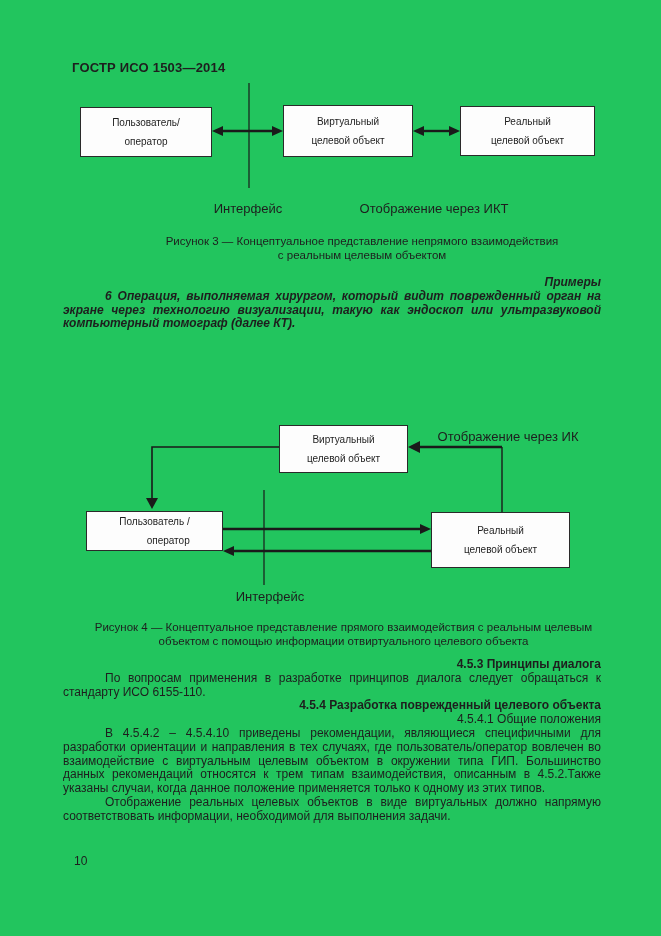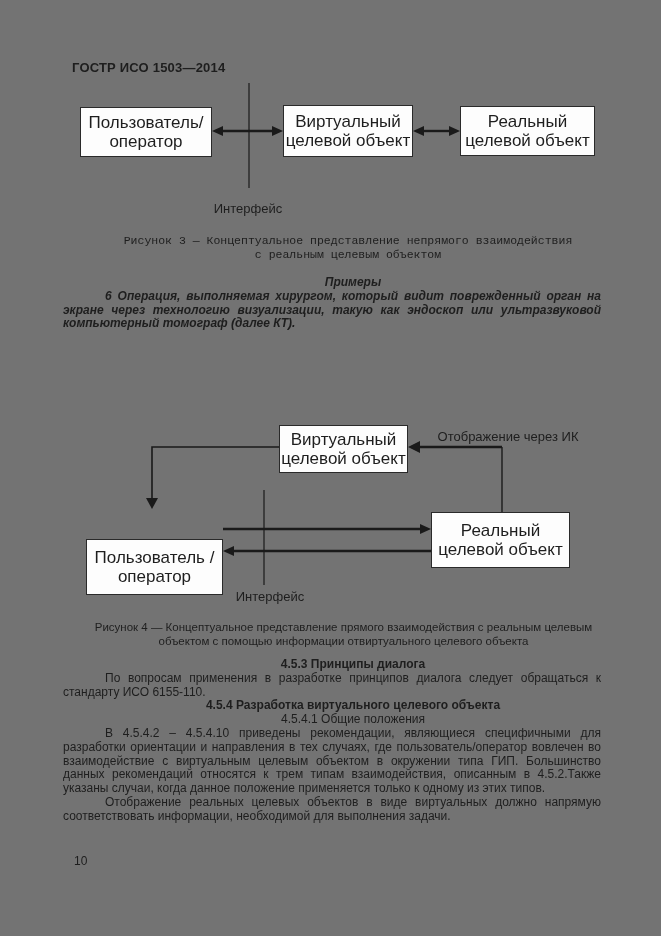--- a/index.html
+++ b/index.html
@@ -1,36 +1,36 @@
 <!DOCTYPE html>
 <html><head>
 <meta charset="utf-8">
 <style>
   html,body{margin:0;padding:0;background:#e8e8e8;}
   .page{
     position:relative;
     width:661px;height:936px;
-    background:#737373;
+    background:#22c55e;
     font-family:"Liberation Sans", sans-serif;
     color:#1e1e1e;
     overflow:hidden;
   }
   .abs{position:absolute;}
   .doc-header{
     left:72px;top:60px;
     font-size:13px;font-weight:bold;letter-spacing:.2px;
   }
   
   .dbox{
     position:absolute;
     border:1.5px solid #2a2a2a;
     background:#fdfdfd;
     display:flex;align-items:center;justify-content:center;
     text-align:center;
-    font-size:17px;line-height:19px;
+    font-size:10px;line-height:19px;
     white-space:pre-line;
     box-sizing:border-box;
   }
   .dlabel{
     position:absolute;
     font-size:13px;
     text-align:center;
     white-space:nowrap;
   }
   svg.overlay{position:absolute;left:0;top:0;pointer-events:none;}
@@ -45,21 +45,21 @@
   .textblock{
     position:absolute;
     left:63px;width:538px;
     font-size:12px;line-height:13.8px;
   }
   .textblock p{
     margin:0;
     text-indent:42px;
     text-align:justify;
   }
-  .textblock p.noj{text-align:center;}
+  .textblock p.noj{text-align:right;}
   .b{font-weight:bold;}
   .bi{font-weight:bold;font-style:italic;}
   .page-number{
     left:74px;top:854px;
     font-size:12px;
   }
 </style>
 </head>
 <body>
 
@@ -107,43 +107,44 @@
     <line x1="264" y1="490" x2="264" y2="585" stroke="#1a1a1a" stroke-width="1.2"></line>
   </svg>
 
   <div class="dbox" style="left:80px;top:107px;width:132px;height:50px;">Пользователь/
 оператор</div>
   <div class="dbox" style="left:283px;top:105px;width:130px;height:52px;">Виртуальный
 целевой объект</div>
   <div class="dbox" style="left:460px;top:106px;width:135px;height:50px;">Реальный
 целевой объект</div>
   <div class="dlabel" style="left:188px;top:201px;width:120px;">Интерфейс</div>
-  <div class="caption" style="left:78px;top:234px;width:540px;font-family:Liberation Mono, monospace;">Рисунок 3 — Концептуальное представление непрямого взаимодействия
+  <div class="dlabel" style="left:344px;top:201px;width:180px;">Отображение через ИКТ</div>
+  <div class="caption" style="left:92px;top:234px;width:540px;">Рисунок 3 — Концептуальное представление непрямого взаимодействия
 с реальным целевым объектом</div>
 
   <div class="textblock" style="top:276px;">
     <p class="bi noj">Примеры</p>
     <p class="bi">6 Операция, выполняемая хирургом, который видит поврежденный орган на экране через технологию визуализации, такую как эндоскоп или ультразвуковой компьютерный томограф (далее КТ).</p>
   </div>
 
   <div class="dbox" style="left:279px;top:425px;width:129px;height:48px;">Виртуальный
 целевой объект</div>
-  <div class="dbox" style="left:86px;top:539px;width:137px;height:56px;">Пользователь /
+  <div class="dbox" style="left:86px;top:511px;width:137px;height:40px;text-align:right;">Пользователь /
 оператор</div>
   <div class="dbox" style="left:431px;top:512px;width:139px;height:56px;">Реальный
 целевой объект</div>
   <div class="dlabel" style="left:428px;top:429px;width:160px;">Отображение через ИК</div>
   <div class="dlabel" style="left:210px;top:589px;width:120px;">Интерфейс</div>
   <div class="caption" style="left:75px;top:620px;width:537px;">Рисунок 4 — Концептуальное представление прямого взаимодействия с реальным целевым
 объектом с помощью информации отвиртуального целевого объекта</div>
 
   <div class="textblock" style="top:658px;">
     <p class="b noj">4.5.3 Принципы диалога</p>
     <p>По вопросам применения в разработке принципов диалога следует обращаться к стандарту ИСО 6155-110.</p>
-    <p class="b noj">4.5.4 Разработка виртуального целевого объекта</p>
+    <p class="b noj">4.5.4 Разработка поврежденный целевого объекта</p>
     <p class="noj">4.5.4.1 Общие положения</p>
     <p>В 4.5.4.2 – 4.5.4.10 приведены рекомендации, являющиеся специфичными для разработки ориентации и направления в тех случаях, где пользователь/оператор вовлечен во взаимодействие с виртуальным целевым объектом в окружении типа ГИП. Большинство данных рекомендаций относятся к трем типам взаимодействия, описанным в 4.5.2.Также указаны случаи, когда данное положение применяется только к одному из этих типов.</p>
     <p>Отображение реальных целевых объектов в виде виртуальных должно напрямую соответствовать информации, необходимой для выполнения задачи.</p>
   </div>
 
   <div class="abs page-number">10</div>
 
 </div>
 
 </body></html>

